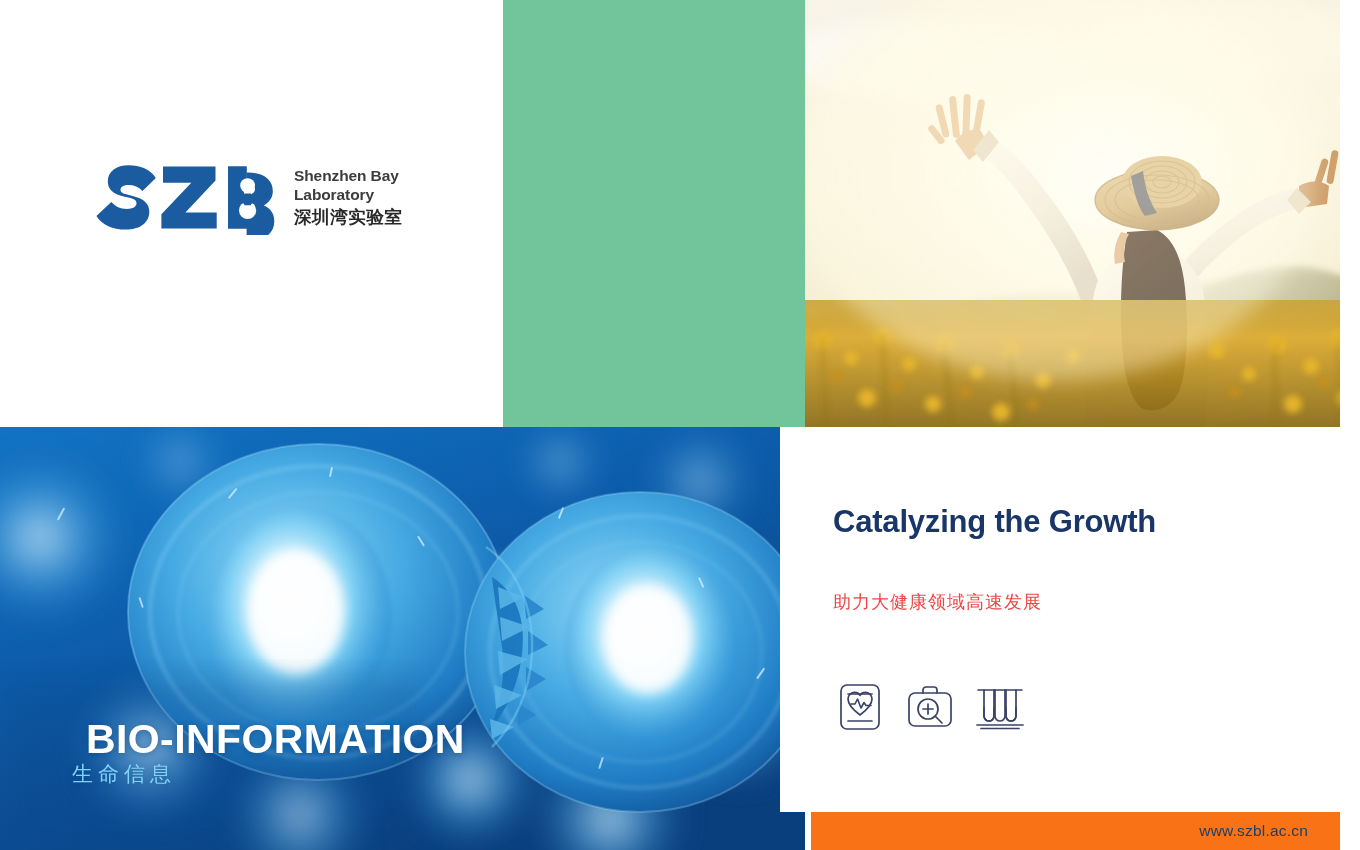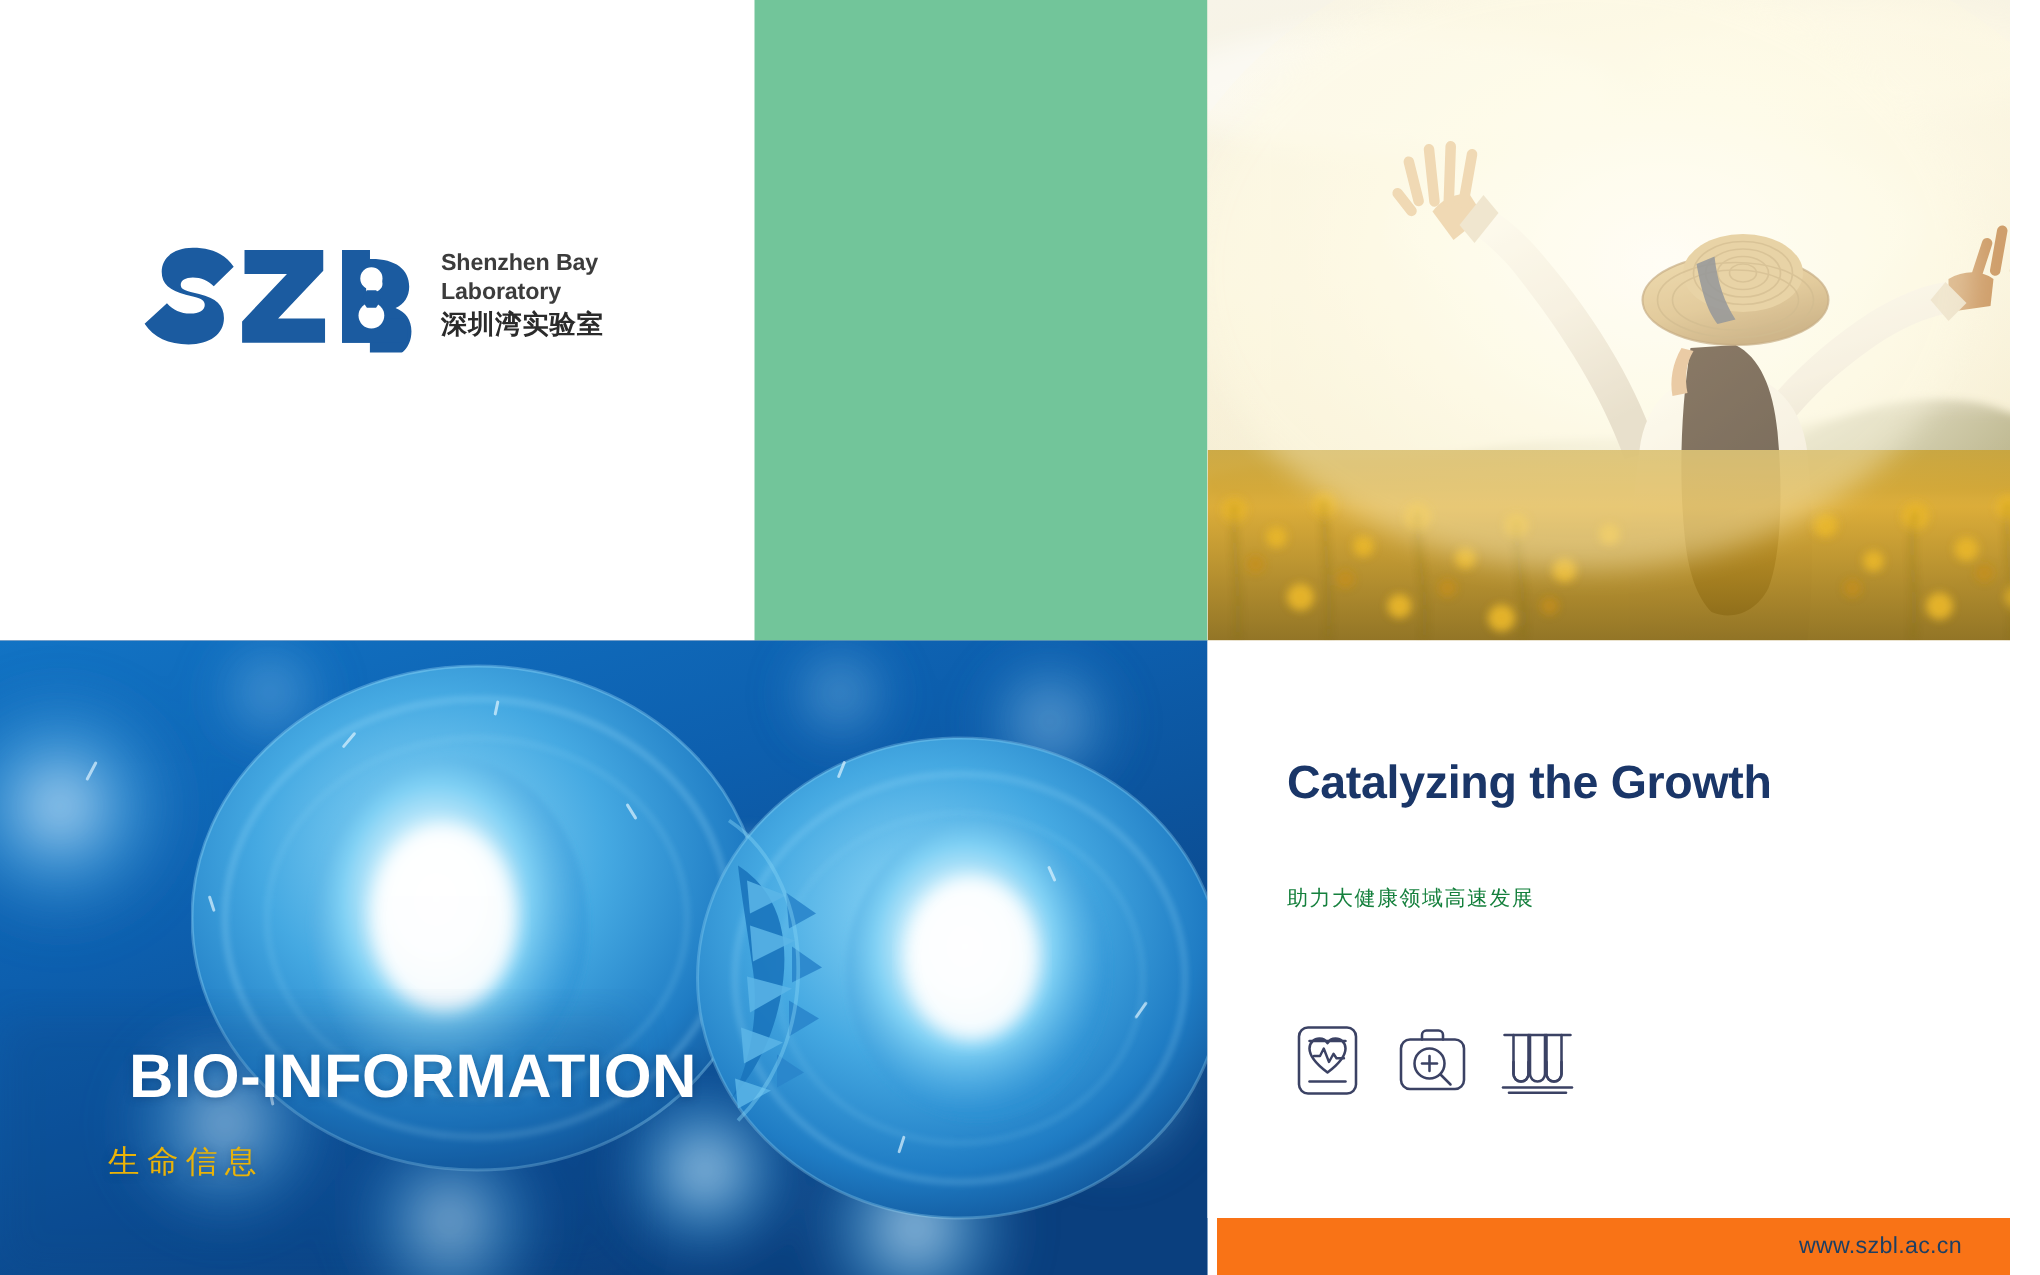--- a/index.html
+++ b/index.html
@@ -66,41 +66,40 @@
     z-index:5;
   }
   .cells-title{
     font-size:41px;font-weight:bold;color:#ffffff;
     letter-spacing:0.4px;line-height:1;
     text-shadow:0 1px 6px rgba(0,40,90,.35);
     white-space:nowrap;
     margin-left:14px;
   }
   .cells-sub{
-    margin-top:22px;
-    font-size:21px;color:#eab308;letter-spacing:5px;
+    font-size:21px;color:#7dd3fc;letter-spacing:5px;
     font-family:Liberation Sans, sans-serif;
     text-shadow:0 1px 6px rgba(0,40,90,.35);
     white-space:nowrap;
   }
 
   
   .panel-text{
-    position:absolute;left:805px;top:427px;width:555px;height:385px;
+    position:absolute;left:780px;top:427px;width:555px;height:385px;
     background:#ffffff;
   }
   .headline{
     position:absolute;left:53px;top:75px;width:470px;
     font-size:31px;font-weight:bold;color:#1a3668;
     line-height:1.28;letter-spacing:-0.2px;
   }
   .headline .l2{display:block;}
   .subhead{
     position:absolute;left:53px;top:163px;
-    font-size:14px;color:#15803d;letter-spacing:1px;
+    font-size:18px;color:#ef4444;letter-spacing:1px;
     font-family:Liberation Sans, sans-serif;
     white-space:nowrap;
   }
   .icon-row{
     position:absolute;left:53px;top:253px;
     display:flex;align-items:flex-start;gap:16px;
   }
   .icon-box{width:54px;height:54px;}
   .icon-box svg{display:block;}
 

